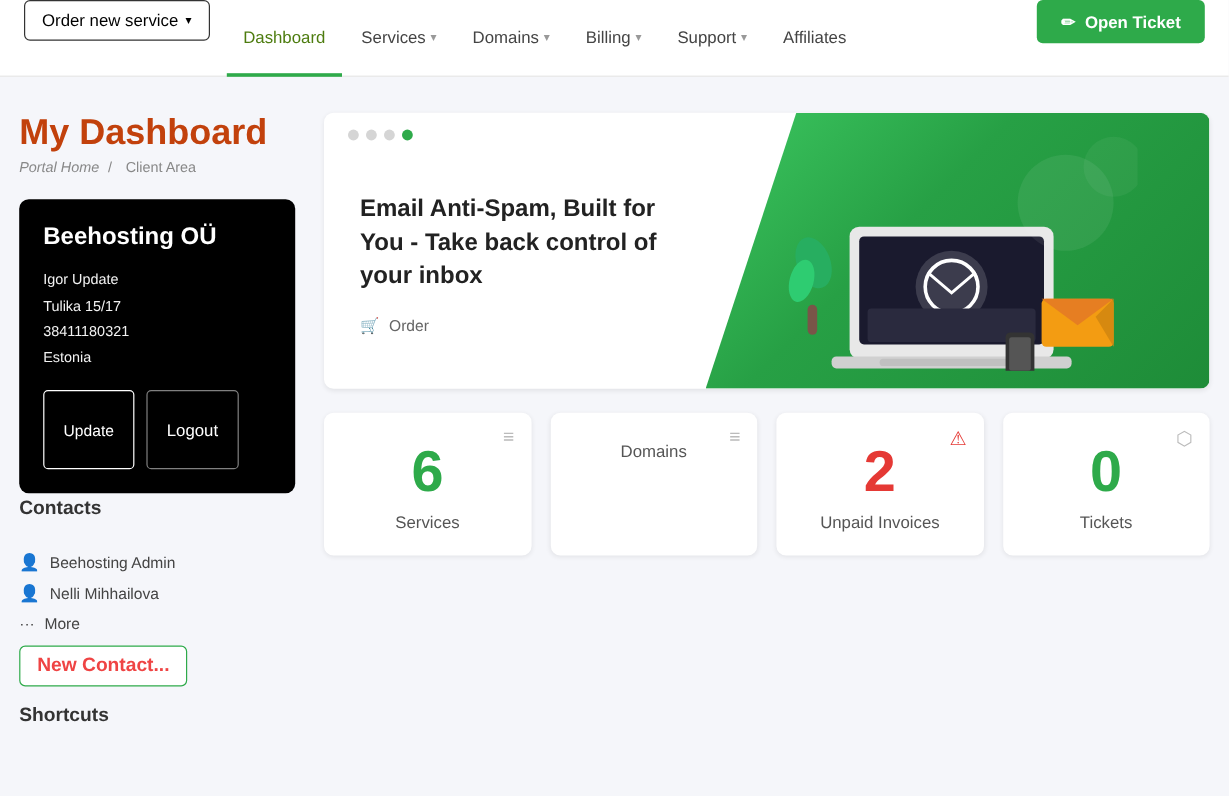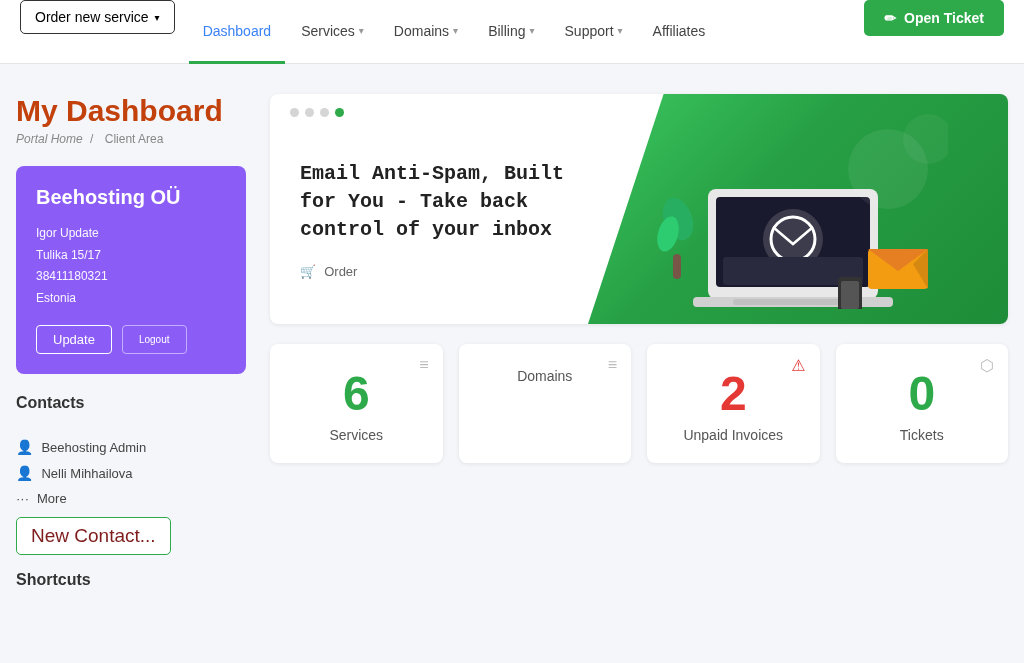--- a/index.html
+++ b/index.html
@@ -36,21 +36,21 @@
       color: #444;
       font-size: 14px;
       display: flex;
       align-items: center;
       gap: 4px;
       height: 64px;
       border-bottom: 3px solid transparent;
       text-decoration: none;
     }
     .nav-item.active {
-      color: #3b82f6;
+      color: #4d7c0f;
       border-bottom: 3px solid #2eaa4a;
       font-weight: 500;
     }
     .nav-item .chevron { font-size: 10px; color: #999; }
     .nav-open-ticket {
       background: #2eaa4a;
       color: #fff;
       border: none;
       border-radius: 5px;
       padding: 10px 20px;
@@ -76,46 +76,46 @@
     .sidebar {
       width: 230px;
       flex-shrink: 0;
     }
     .page-title { font-size: 30px; font-weight: 700; color: #c2410c; margin-bottom: 4px; }
     .breadcrumb { font-size: 12px; color: #888; margin-bottom: 20px; }
     .breadcrumb a { color: #888; text-decoration: none; font-style: italic; }
     .breadcrumb span { margin: 0 4px; }
 
     .company-card {
-      background: #8b5cf6;
+      background: #000000;
       border-radius: 8px;
       padding: 20px;
       color: #fff;
-      margin-bottom: 20px;
+      margin-bottom: 4px;
     }
     .company-name { font-size: 20px; font-weight: 700; margin-bottom: 14px; }
     .company-info { font-size: 12px; line-height: 1.8; margin-bottom: 16px; opacity: 0.95; }
     .company-actions { display: flex; gap: 10px; }
     .btn-update {
       background: transparent;
       border: 1.5px solid #fff;
       color: #fff;
       border-radius: 4px;
       padding: 6px 16px;
       font-size: 13px;
       cursor: pointer;
       font-weight: 500;
     }
     .btn-logout {
       background: transparent;
       border: 1.5px solid rgba(255,255,255,0.5);
       color: #fff;
       border-radius: 4px;
-      padding: 6px 16px;
-      font-size: 10px;
+      padding: 24px 16px;
+      font-size: 14px;
       cursor: pointer;
     }
 
     .contacts-section { margin-bottom: 16px; }
     .contacts-title { font-size: 16px; font-weight: 700; margin-bottom: 22px; }
     .contact-item {
       display: flex;
       align-items: center;
       gap: 8px;
       padding: 5px 0;
@@ -129,27 +129,27 @@
       align-items: center;
       gap: 8px;
       padding: 5px 0;
       font-size: 13px;
       color: #444;
       cursor: pointer;
     }
     .new-contact-btn {
       background: #fff;
       border: 1.5px solid #2eaa4a;
-      color: #7f1d1d;
+      color: #ef4444;
       border-radius: 5px;
       padding: 7px 14px;
-      font-size: 19px;
+      font-size: 16px;
       cursor: pointer;
       margin-top: 6px;
-      font-weight: 400;
+      font-weight: 700;
     }
 
     .shortcuts-title { font-size: 16px; font-weight: 700; margin-top: 16px; }
 
     
     .content { flex: 1; min-width: 0; }
 
     
     .banner-card {
       background: #fff;
@@ -181,21 +181,21 @@
       align-items: center;
     }
     .dot {
       width: 9px; height: 9px; border-radius: 50%; background: #d5d5d5;
     }
     .dot.active { background: #2eaa4a; }
     .banner-text {
       padding: 50px 30px 30px 30px;
       max-width: 340px;
     }
-    .banner-headline { font-size: 20px; font-weight: 600; color: #222; line-height: 1.4; margin-bottom: 20px; font-family: Liberation Mono, monospace; }
+    .banner-headline { font-size: 20px; font-weight: 600; color: #222; line-height: 1.4; margin-bottom: 20px; }
     .banner-order-btn {
       display: flex;
       align-items: center;
       gap: 8px;
       background: none;
       border: none;
       color: #666;
       font-size: 13px;
       cursor: pointer;
       padding: 0;

